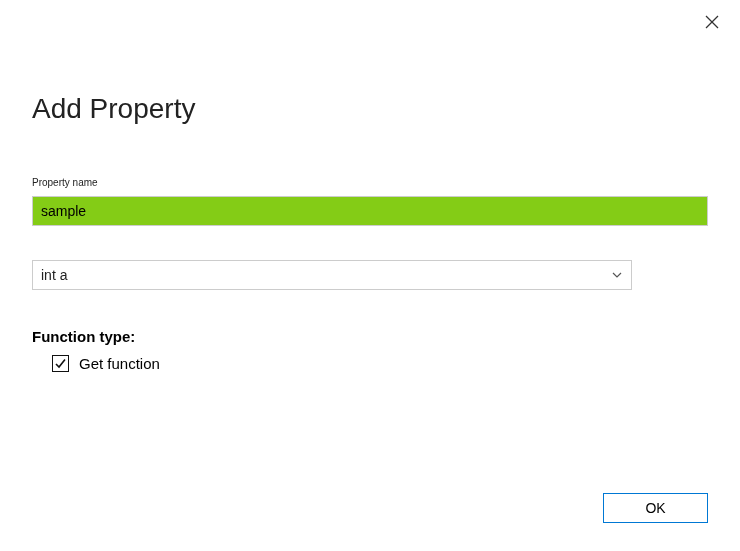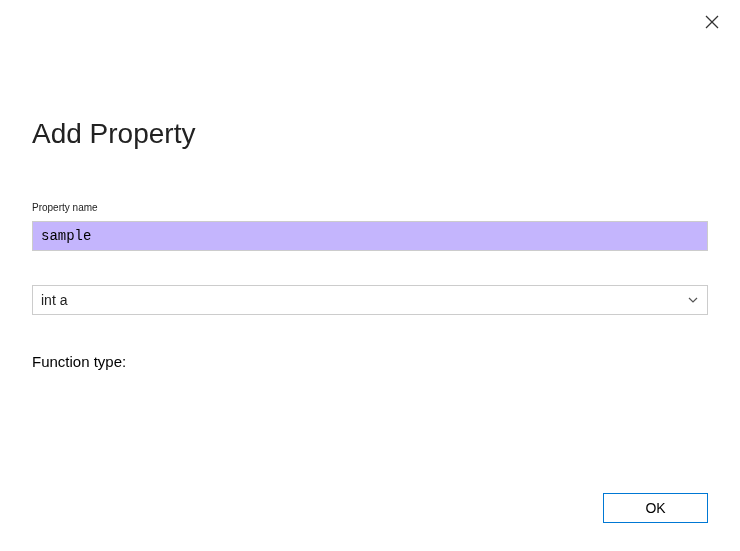--- a/index.html
+++ b/index.html
@@ -14,46 +14,46 @@
     .close-btn {
       position: absolute;
       top: 14px;
       right: 20px;
       width: 16px;
       height: 16px;
       cursor: pointer;
     }
     .close-btn svg { display: block; }
     .content {
-      padding: 118px 32px 0 32px;
+      padding: 93px 32px 0 32px;
     }
     .title {
       font-size: 28px;
       font-weight: 400;
       color: #222;
       margin-bottom: 52px;
     }
     .field-label {
       font-size: 10px;
       color: #222;
       margin-bottom: 8px;
     }
     .text-input {
       width: 676px;
       height: 30px;
       border: 1px solid #ccc;
       padding: 0 8px;
       font-size: 14px;
-      font-family: Liberation Mono, monospace;
+      font-family: Liberation Sans, sans-serif;
       outline: none;
-      background: #c4b5fd;
+      background: #84cc16;
     }
     .field-group { margin-bottom: 34px; }
     .combo {
-      width: 676px;
+      width: 600px;
       height: 30px;
       border: 1px solid #ccc;
       background: #fff;
       display: flex;
       align-items: center;
       justify-content: space-between;
       padding: 0 8px 0 8px;
       cursor: pointer;
     }
     .combo-text {
@@ -62,21 +62,21 @@
     }
     .combo-arrow {
       width: 12px;
       height: 12px;
       display: flex;
       align-items: center;
       justify-content: center;
       color: #555;
     }
     .function-section { margin-top: 38px; }
-    .function-label { font-size: 15px; margin-bottom: 10px; }
+    .function-label { font-size: 15px; margin-bottom: 10px; font-weight: bold; }
     .checkbox-row {
       display: flex;
       align-items: center;
       margin-left: 20px;
       margin-bottom: 12px;
     }
     .checkbox {
       width: 17px;
       height: 17px;
       border: 1.5px solid #111;
@@ -142,19 +142,27 @@
         <svg width="10" height="6" viewBox="0 0 10 6">
           <path d="M1 1 L5 5 L9 1" stroke="#555" stroke-width="1.2" fill="none"></path>
         </svg>
       </span>
     </div>
   </div>
 
   <div class="function-section">
     <div class="function-label">Function type:</div>
 
+    <div class="checkbox-row">
+      <div class="checkbox">
+        <svg width="13" height="13" viewBox="0 0 13 13">
+          <path d="M2 7 L5 10 L11 2.5" stroke="#111" stroke-width="1.6" fill="none"></path>
+        </svg>
+      </div>
+      <span class="checkbox-label">Get function</span>
+    </div>
 
   </div>
 </div>
 
 <div class="button-row">
   <div class="btn btn-ok">OK</div>
 </div>
 
 </body></html>

